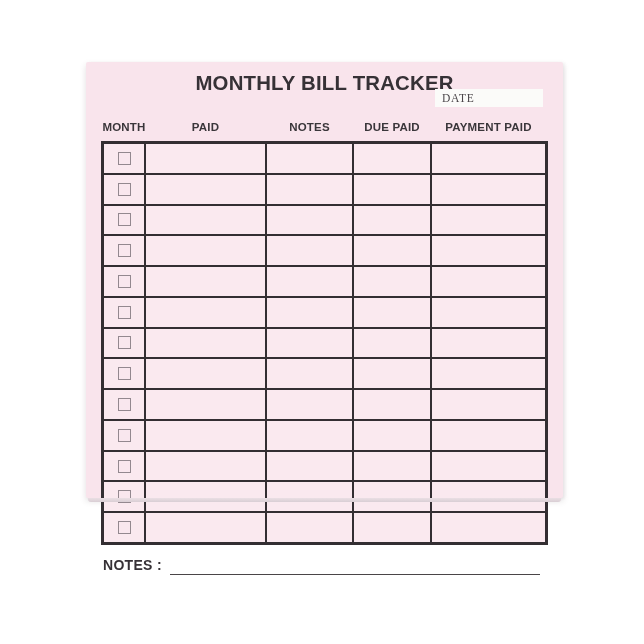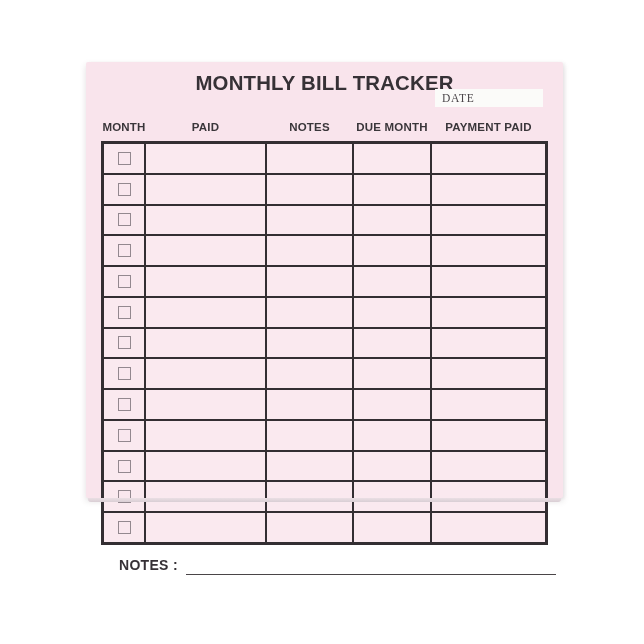--- a/index.html
+++ b/index.html
@@ -46,21 +46,21 @@
   .cell{
     background:#fae9ef;display:flex;align-items:center;justify-content:center;
     font-size:11px;color:#3a353a;overflow:hidden;
   }
   .checkbox{
     width:13px;height:13px;box-sizing:border-box;
     border:1.5px solid #93888f;background:#f9e7ee;
   }
   .notes-row{
     position:absolute;left:17px;top:491px;width:443px;height:22px;
-    display:flex;align-items:flex-end;margin-left:16px;
+    display:flex;align-items:flex-end;
   }
   .notes-label{
     font-size:14px;font-weight:bold;color:#363136;letter-spacing:0.3px;
     line-height:20px;white-space:nowrap;
   }
   .notes-line{
     flex:1;margin-left:8px;margin-right:6px;height:15px;
     border-bottom:1.8px solid #4a4548;
   }
 </style>
@@ -70,21 +70,21 @@
 <div class="pad">
 
   <div class="pad-title">MONTHLY BILL TRACKER</div>
 
   <div class="month-box">DATE</div>
 
   <div class="header-row">
     <div class="header-cell">MONTH</div>
     <div class="header-cell">PAID</div>
     <div class="header-cell">NOTES</div>
-    <div class="header-cell">DUE MONTH</div>
+    <div class="header-cell">DUE PAID</div>
     <div class="header-cell">PAYMENT PAID</div>
   </div>
 
   <div class="bill-table">
       <div class="cell">
         <span class="checkbox"></span>
       </div>
       <div class="cell"></div>
       <div class="cell"></div>
       <div class="cell"></div>

